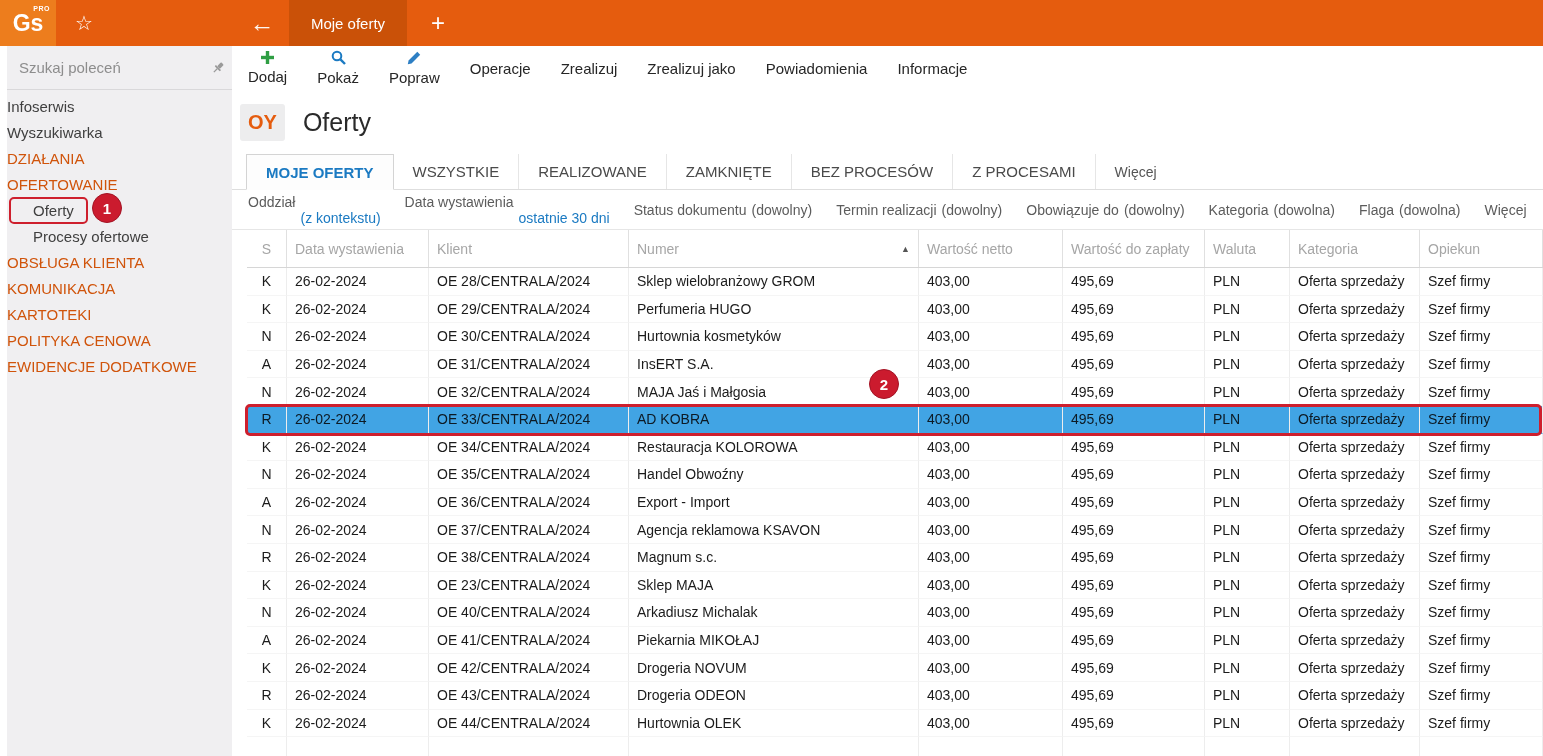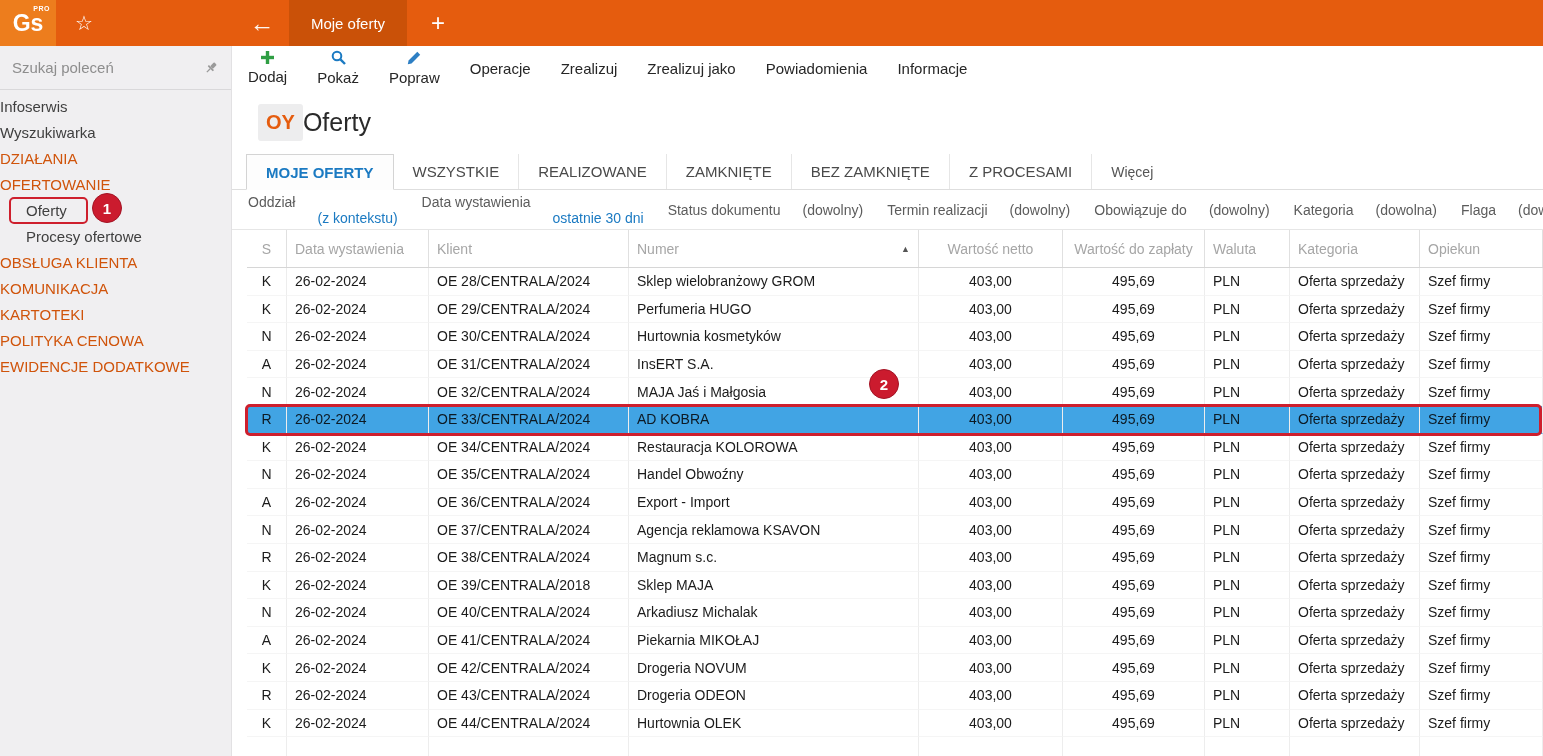--- a/index.html
+++ b/index.html
@@ -16,73 +16,73 @@
   .star { position:absolute; left:62px; top:0; width:44px; height:46px; display:flex; align-items:center;
           justify-content:center; color:#fff; font-size:20px; cursor:pointer; }
   .back { position:absolute; left:240px; top:0; width:44px; height:46px; display:flex; align-items:center;
           justify-content:center; color:rgba(255,255,255,.95); font-size:25px; cursor:pointer; }
   .doctab { position:absolute; left:289px; top:0; width:118px; height:46px; background:#ca5108; color:#fff;
           display:flex; align-items:center; justify-content:center; font-size:15px; cursor:pointer; }
   .newtab { position:absolute; left:423px; top:0; width:30px; height:46px; display:flex; align-items:center;
           justify-content:center; color:#fff; font-size:24px; font-weight:300; cursor:pointer; }
 
   
-  .sidebar { position:absolute; top:46px; left:0; width:232px; bottom:0; background:#f0eff1;
+  .sidebar { position:absolute; top:46px; left:7px; width:232px; bottom:0; background:#f0eff1;
              border-right:1px solid #e2e1e3; }
   .search { height:44px; border-bottom:1px solid #d9d8da; display:flex; align-items:center; padding:0 10px 0 12px; }
   .search input { flex:1; border:none; background:transparent; outline:none; font-size:15px; color:#555;
                   font-family:inherit; min-width:0; }
   .search input::placeholder { color:#8d8d8d; opacity:1; }
   .pin { width:20px; height:20px; display:flex; align-items:center; justify-content:center; cursor:pointer; }
   .nav { padding-top:4px; }
   .side-item { height:26px; line-height:26px; padding-left:0; font-size:15px; color:#3f3f3f;
                cursor:pointer; white-space:nowrap; }
   .side-item.category { color:#d0540b; }
   .side-item.subitem { padding-left:26px; }
 
   
   .main { position:absolute; top:46px; left:232px; right:0; bottom:0; background:#fff; }
   .toolbar { height:44px; display:flex; align-items:center; padding-left:16px; gap:30px;
              font-size:15px; color:#262626; }
   .tool { display:flex; align-items:center; gap:4px; cursor:pointer; white-space:nowrap;flex-direction:column; }
   .ticon { display:flex; align-items:center; }
 
-  .title-row { height:64px; display:flex; align-items:center; padding-left:26px; }
+  .title-row { height:64px; display:flex; align-items:center; padding-left:8px; gap:18px; }
   .oy-badge { background:#ededee; color:#e55c0e; font-size:20px; font-weight:bold; padding:7px 8px;
               border-radius:3px; }
   .page-title { font-size:25px; color:#2a2a2a; }
 
   .tabstrip { height:36px; display:flex; align-items:stretch; border-bottom:1px solid #dedede;
               padding-left:14px; font-size:15px; color:#4a4a4a; }
   .tab { display:flex; align-items:center; padding:0 19px; border-right:1px solid #e6e6e6;
          cursor:pointer; white-space:nowrap; }
   .tab.active { color:#1b7ac2; font-weight:bold; background:#fdfdfd; border:1px solid #d4d4d4;
                 border-bottom:1px solid #fdfdfd; margin-bottom:-1px; }
   .tab.more { border-right:none; font-size:14px; color:#555; }
 
   .filters { height:40px; display:flex; align-items:center; padding-left:16px; gap:24px; font-size:14px;
              color:#5c5c5c; border-bottom:1px solid #e6e6e6; }
-  .filter { display:flex; gap:22px; cursor:pointer; white-space:nowrap; }
+  .filter { display:flex; gap:5px; cursor:pointer; white-space:nowrap; }
   .fvalue.link { color:#1b7ac2;margin-top:16px; }
 
   
   .grid-row { display:grid; grid-template-columns:40px 142px 200px 290px 144px 142px 85px 130px 123px;
               margin-left:15px; }
   .thead { height:38px; border-bottom:1px solid #d6d6d6; }
   .thead .cell { display:flex; align-items:center; padding:0 8px; border-right:1px solid #e0e0e0;
                  color:#a6a6a6; font-size:14px; cursor:pointer; white-space:nowrap; overflow:hidden; }
   .sort { margin-left:auto; font-size:9px; color:#555; padding-left:4px; }
   .tbody .row { height:27.6px; cursor:pointer; }
   .tbody .row.selected { background:#41a4e4; }
   .tbody .cell { display:flex; align-items:center; padding:0 8px; border-right:1px solid #ededed;
                  border-bottom:1px solid #f5f5f5; font-size:14px; color:#1b1b1b;
                  white-space:nowrap; overflow:hidden; }
   .row.selected .cell { color:#0d1a24; border-bottom-color:transparent; }
   .c-center { justify-content:center; padding:0 !important; }
-  .c-right { justify-content:center; }
+  .c-right { justify-content:flex-start; }
   .filler { height:19px; }
   .filler .cell { border-right:1px solid #ededed; }
 
   
   .annot { position:absolute; z-index:10; }
   .outline-oferty { left:9px; top:197px; width:79px; height:27px; border:2px solid #ce1f2d; border-radius:5px; }
   .outline-row { left:245px; top:404px; width:1297px; height:32px; border:3px solid #ce1f2d; border-radius:5px; }
   .badge { width:30px; height:30px; border-radius:50%; background:#cb1b2e; border:1px solid #a31324;
            color:#fff; font-size:15px; font-weight:bold; display:flex; align-items:center; justify-content:center; }
   .badge1 { left:92px; top:193px; }
@@ -180,21 +180,21 @@
     <div class="title-row">
       <span class="oy-badge">OY</span>
       <span class="page-title">Oferty</span>
     </div>
 
     <div class="tabstrip">
         <div class="tab active">MOJE OFERTY</div>
         <div class="tab">WSZYSTKIE</div>
         <div class="tab">REALIZOWANE</div>
         <div class="tab">ZAMKNIĘTE</div>
-        <div class="tab">BEZ ZAMKNIĘTE</div>
+        <div class="tab">BEZ PROCESÓW</div>
         <div class="tab">Z PROCESAMI</div>
         <div class="tab more">Więcej</div>
       </div>
     <div class="filters">
         <div class="filter">
           <span class="flabel">Oddział</span>
           <span class="fvalue link">(z kontekstu)</span>
         </div>
         <div class="filter">
           <span class="flabel">Data wystawienia</span>
@@ -373,21 +373,21 @@
           <div class="cell">Magnum s.c.</div>
           <div class="cell c-right">403,00</div>
           <div class="cell c-right">495,69</div>
           <div class="cell">PLN</div>
           <div class="cell">Oferta sprzedaży</div>
           <div class="cell">Szef firmy</div>
         </div>
         <div class="row grid-row">
           <div class="cell c-center">K</div>
           <div class="cell">26-02-2024</div>
-          <div class="cell">OE 39/CENTRALA/2018</div>
+          <div class="cell">OE 23/CENTRALA/2024</div>
           <div class="cell">Sklep MAJA</div>
           <div class="cell c-right">403,00</div>
           <div class="cell c-right">495,69</div>
           <div class="cell">PLN</div>
           <div class="cell">Oferta sprzedaży</div>
           <div class="cell">Szef firmy</div>
         </div>
         <div class="row grid-row">
           <div class="cell c-center">N</div>
           <div class="cell">26-02-2024</div>

